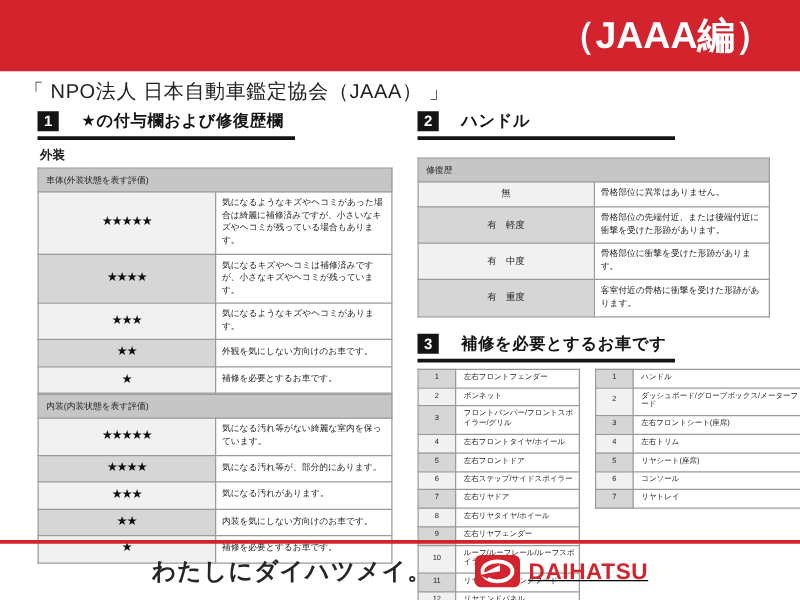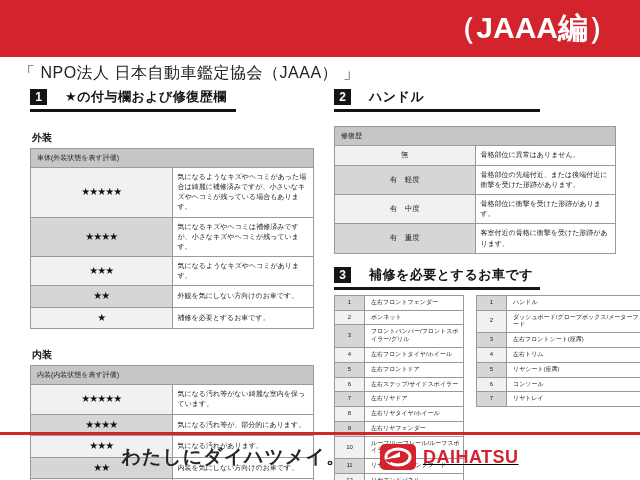--- a/index.html
+++ b/index.html
@@ -17,21 +17,21 @@
   
   .main { display:flex; gap:20px; padding:2px 24px 0 30px; }
   .col-left { width:284px; flex:none; }
   .col-right { flex:1; min-width:0; }
 
   
   .sec-head { display:flex; align-items:center; gap:6px; border-bottom:3px solid #141414; padding-bottom:3px; width:max-content; min-width:206px; margin-bottom:5px; }
   .sec-num { background:#141414; color:#fff; font-weight:bold; font-size:12px; width:17px; height:16px; display:flex; align-items:center; justify-content:center; flex:none; }
   .sec-title { font-weight:bold; font-size:13px; color:#141414; letter-spacing:0.5px;margin-left:12px; }
 
-  .tbl-label { font-weight:bold; font-size:10px; color:#222; margin:19px 0 3px 2px; }
+  .tbl-label { font-weight:bold; font-size:10px; color:#222; margin:5px 0 3px 2px; }
 
   
   table { border-collapse:collapse; width:100%; border:1px solid #7d7d7d; table-layout:fixed; }
   th, td { border:1px solid #9a9a9a; vertical-align:middle; }
   th { background:#c6c6c6; font-weight:normal; font-size:7px; text-align:left; padding:4px 6px; color:#222; }
 
   
   table.eval td, table.repair td { font-size:7px; color:#222; padding:4px 5px; line-height:1.45; background:#fff; }
   table.eval .cell-stars { width:62px; text-align:center; font-size:10px; letter-spacing:-1px; padding:3px 1px; color:#111; }
   table.repair .cell-label { width:56px; text-align:center; font-size:7.5px; padding:4px 2px; color:#222; }
@@ -104,21 +104,20 @@
               <td class="cell-stars">★★</td>
               <td class="cell-desc">外観を気にしない方向けのお車です。</td>
             </tr>
             <tr>
               <td class="cell-stars">★</td>
               <td class="cell-desc">補修を必要とするお車です。</td>
             </tr>
           </tbody>
       </table>
 
-      <div class="tbl-label">内装</div>
       <table class="eval">
         <thead>
           <tr>
             <th colspan="2">内装(内装状態を表す評価)</th>
           </tr>
         </thead>
         <tbody>
             <tr>
               <td class="cell-stars">★★★★★</td>
               <td class="cell-desc">気になる汚れ等がない綺麗な室内を保っています。</td>

